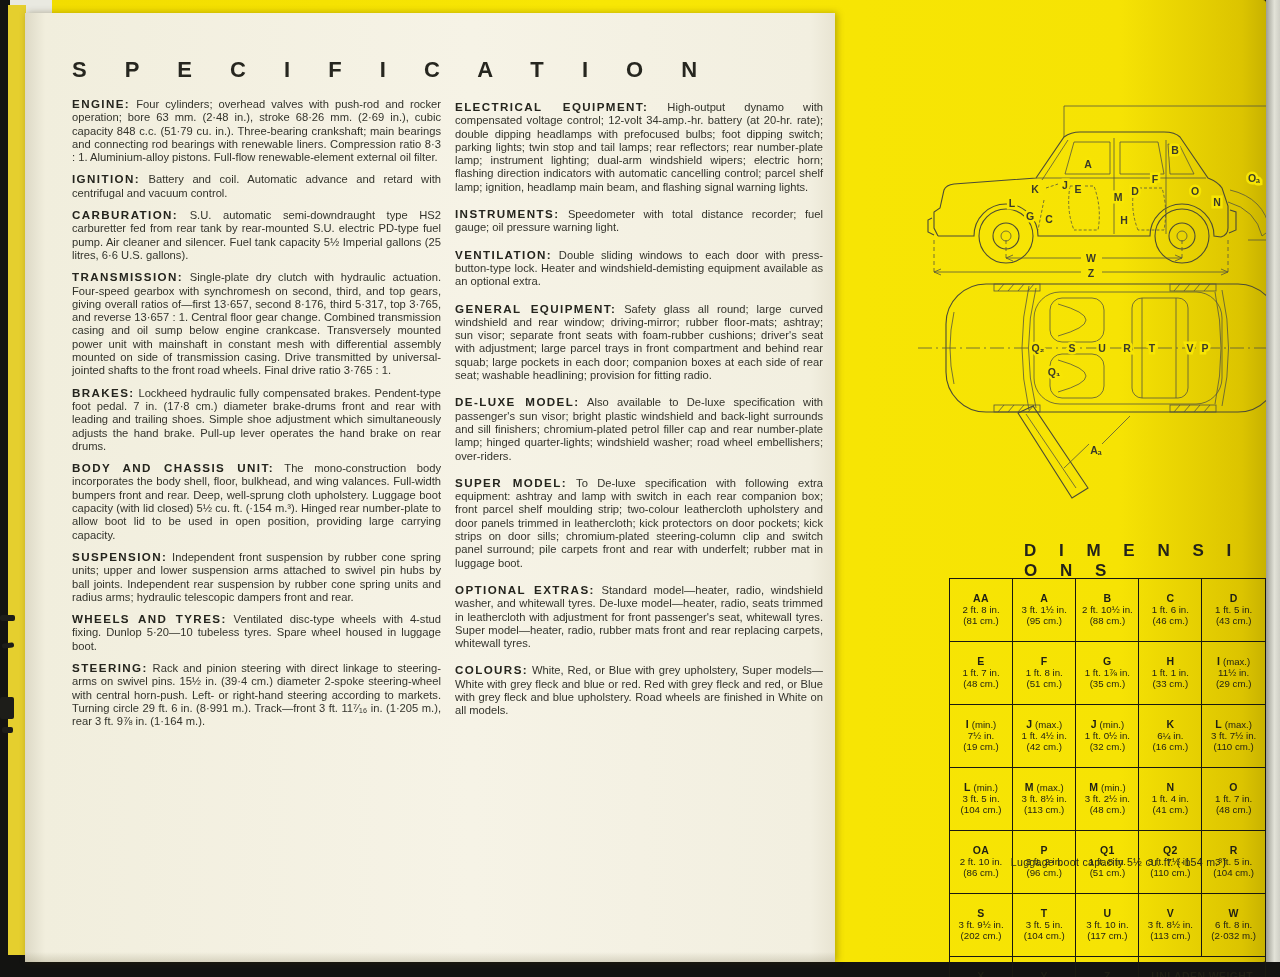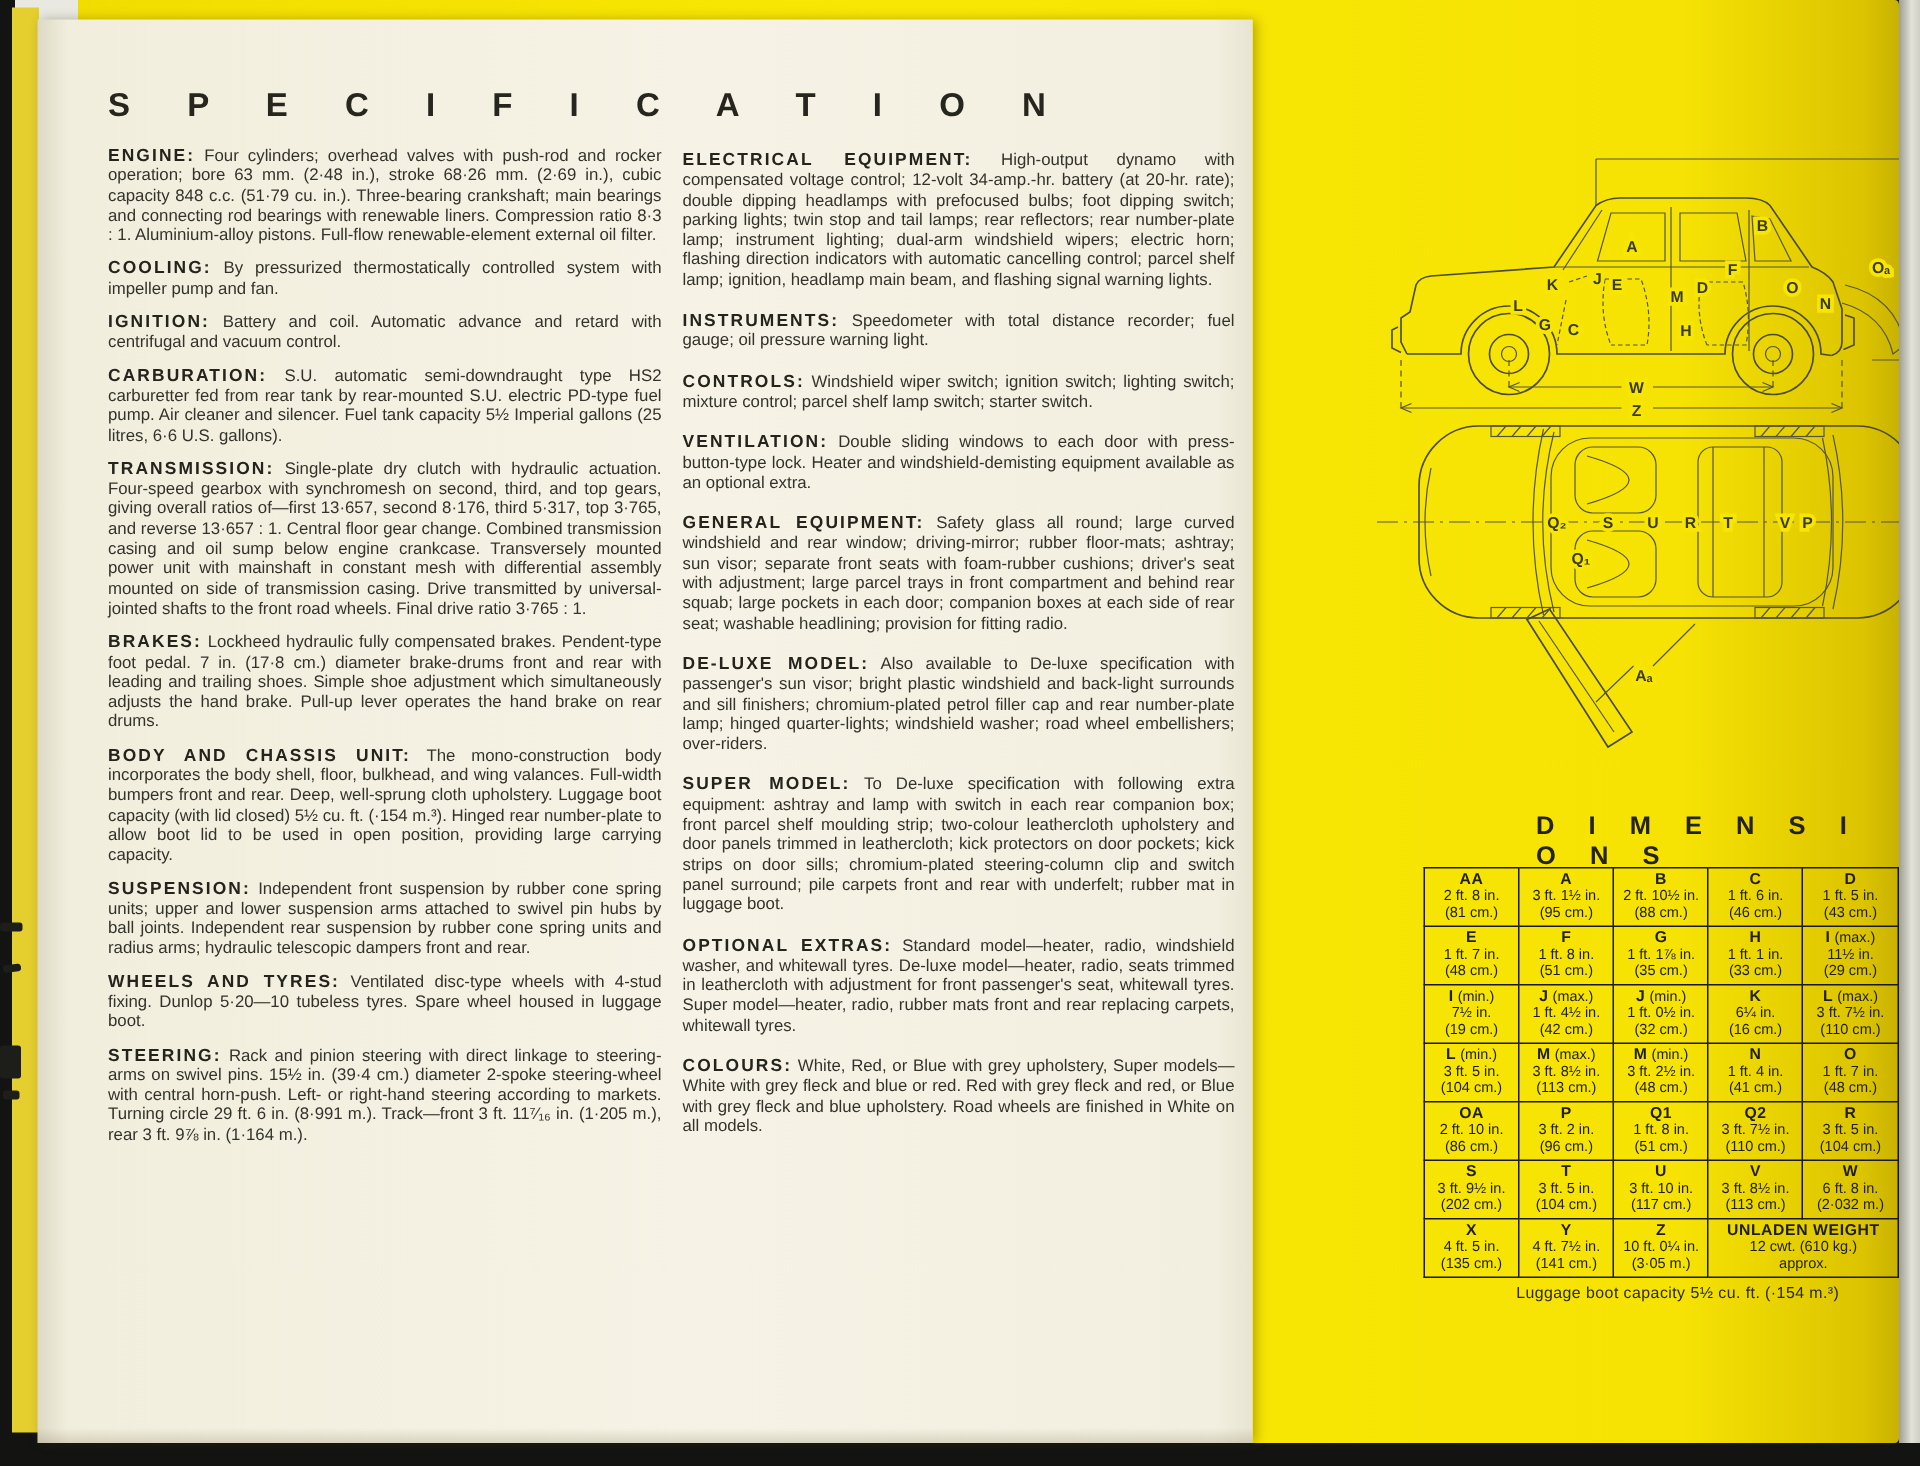--- a/index.html
+++ b/index.html
@@ -34,21 +34,21 @@
   .col-2{left:430px;top:87px;width:368px;}
   .sec{margin-bottom:8px;}
   .col-2 .sec{margin-bottom:13px;}
   .sec b{font-weight:bold;letter-spacing:1.4px;font-size:11.6px;color:#24241d;}
 
   
   .dim-title{position:absolute;left:972px;top:541px;font-size:17px;font-weight:bold;
     letter-spacing:9px;color:#23231a;}
   table.dims{position:absolute;left:897px;top:578px;border-collapse:collapse;}
   table.dims td{border:1.6px solid #191911;width:66px;height:36px;text-align:center;
-    vertical-align:middle;padding:1px 0;color:#1f1f15;}
+    vertical-align:middle;padding:13px 0;color:#1f1f15;}
   table.dims .cl{font-weight:bold;font-size:10.5px;letter-spacing:.4px;line-height:11.5px;}
   table.dims .cl .q{font-weight:normal;font-size:9.6px;letter-spacing:0;}
   table.dims .cv{font-size:9.7px;line-height:10.8px;font-weight:normal;}
   .dims-caption{position:absolute;left:897px;top:856px;width:339px;text-align:center;
     font-size:10.6px;color:#2a2a1e;letter-spacing:.3px;}
 
   svg text.dl{font-family:"Liberation Sans",sans-serif;font-size:10.5px;font-weight:bold;
     fill:#3b3b29;paint-order:stroke;stroke:#f7e504;stroke-width:5px;}
   svg .ln{stroke:#4b4b36;stroke-width:1.1;fill:none;}
   svg .thin{stroke:#55553e;stroke-width:.8;fill:none;}
@@ -363,34 +363,32 @@
       </tbody>
     </table>
 
   <div class="dims-caption">Luggage boot capacity 5½ cu. ft. (·154 m.³)</div>
 </div>
 
 <div class="cream-page">
   <div class="spec-title">S P E C I F I C A T I O N</div>
   <div class="col col-1" id="col1">
       <div class="sec"><b>ENGINE:</b> Four cylinders; overhead valves with push-rod and rocker operation; bore 63 mm. (2·48 in.), stroke 68·26 mm. (2·69 in.), cubic capacity 848 c.c. (51·79 cu. in.). Three-bearing crankshaft; main bearings and connecting rod bearings with renewable liners. Compression ratio 8·3 : 1. Aluminium-alloy pistons. Full-flow renewable-element external oil filter.</div>
-      <div class="sec"><b>COOLING:</b> By pressurized thermostatically controlled system with impeller pump and fan.</div>
       <div class="sec"><b>IGNITION:</b> Battery and coil. Automatic advance and retard with centrifugal and vacuum control.</div>
       <div class="sec"><b>CARBURATION:</b> S.U. automatic semi-downdraught type HS2 carburetter fed from rear tank by rear-mounted S.U. electric PD-type fuel pump. Air cleaner and silencer. Fuel tank capacity 5½ Imperial gallons (25 litres, 6·6 U.S. gallons).</div>
       <div class="sec"><b>TRANSMISSION:</b> Single-plate dry clutch with hydraulic actuation. Four-speed gearbox with synchromesh on second, third, and top gears, giving overall ratios of—first 13·657, second 8·176, third 5·317, top 3·765, and reverse 13·657 : 1. Central floor gear change. Combined transmission casing and oil sump below engine crankcase. Transversely mounted power unit with mainshaft in constant mesh with differential assembly mounted on side of transmission casing. Drive transmitted by universal-jointed shafts to the front road wheels. Final drive ratio 3·765 : 1.</div>
       <div class="sec"><b>BRAKES:</b> Lockheed hydraulic fully compensated brakes. Pendent-type foot pedal. 7 in. (17·8 cm.) diameter brake-drums front and rear with leading and trailing shoes. Simple shoe adjustment which simultaneously adjusts the hand brake. Pull-up lever operates the hand brake on rear drums.</div>
       <div class="sec"><b>BODY AND CHASSIS UNIT:</b> The mono-construction body incorporates the body shell, floor, bulkhead, and wing valances. Full-width bumpers front and rear. Deep, well-sprung cloth upholstery. Luggage boot capacity (with lid closed) 5½ cu. ft. (·154 m.³). Hinged rear number-plate to allow boot lid to be used in open position, providing large carrying capacity.</div>
       <div class="sec"><b>SUSPENSION:</b> Independent front suspension by rubber cone spring units; upper and lower suspension arms attached to swivel pin hubs by ball joints. Independent rear suspension by rubber cone spring units and radius arms; hydraulic telescopic dampers front and rear.</div>
       <div class="sec"><b>WHEELS AND TYRES:</b> Ventilated disc-type wheels with 4-stud fixing. Dunlop 5·20—10 tubeless tyres. Spare wheel housed in luggage boot.</div>
       <div class="sec"><b>STEERING:</b> Rack and pinion steering with direct linkage to steering-arms on swivel pins. 15½ in. (39·4 cm.) diameter 2-spoke steering-wheel with central horn-push. Left- or right-hand steering according to markets. Turning circle 29 ft. 6 in. (8·991 m.). Track—front 3 ft. 11⁷⁄₁₆ in. (1·205 m.), rear 3 ft. 9⅞ in. (1·164 m.).</div>
     </div>
   <div class="col col-2" id="col2">
       <div class="sec"><b>ELECTRICAL EQUIPMENT:</b> High-output dynamo with compensated voltage control; 12-volt 34-amp.-hr. battery (at 20-hr. rate); double dipping headlamps with prefocused bulbs; foot dipping switch; parking lights; twin stop and tail lamps; rear reflectors; rear number-plate lamp; instrument lighting; dual-arm windshield wipers; electric horn; flashing direction indicators with automatic cancelling control; parcel shelf lamp; ignition, headlamp main beam, and flashing signal warning lights.</div>
       <div class="sec"><b>INSTRUMENTS:</b> Speedometer with total distance recorder; fuel gauge; oil pressure warning light.</div>
-      <div class="sec"><b>CONTROLS:</b> Windshield wiper switch; ignition switch; lighting switch; mixture control; parcel shelf lamp switch; starter switch.</div>
       <div class="sec"><b>VENTILATION:</b> Double sliding windows to each door with press-button-type lock. Heater and windshield-demisting equipment available as an optional extra.</div>
       <div class="sec"><b>GENERAL EQUIPMENT:</b> Safety glass all round; large curved windshield and rear window; driving-mirror; rubber floor-mats; ashtray; sun visor; separate front seats with foam-rubber cushions; driver's seat with adjustment; large parcel trays in front compartment and behind rear squab; large pockets in each door; companion boxes at each side of rear seat; washable headlining; provision for fitting radio.</div>
       <div class="sec"><b>DE-LUXE MODEL:</b> Also available to De-luxe specification with passenger's sun visor; bright plastic windshield and back-light surrounds and sill finishers; chromium-plated petrol filler cap and rear number-plate lamp; hinged quarter-lights; windshield washer; road wheel embellishers; over-riders.</div>
       <div class="sec"><b>SUPER MODEL:</b> To De-luxe specification with following extra equipment: ashtray and lamp with switch in each rear companion box; front parcel shelf moulding strip; two-colour leathercloth upholstery and door panels trimmed in leathercloth; kick protectors on door pockets; kick strips on door sills; chromium-plated steering-column clip and switch panel surround; pile carpets front and rear with underfelt; rubber mat in luggage boot.</div>
       <div class="sec"><b>OPTIONAL EXTRAS:</b> Standard model—heater, radio, windshield washer, and whitewall tyres. De-luxe model—heater, radio, seats trimmed in leathercloth with adjustment for front passenger's seat, whitewall tyres. Super model—heater, radio, rubber mats front and rear replacing carpets, whitewall tyres.</div>
       <div class="sec"><b>COLOURS:</b> White, Red, or Blue with grey upholstery, Super models—White with grey fleck and blue or red. Red with grey fleck and red, or Blue with grey fleck and blue upholstery. Road wheels are finished in White on all models.</div>
     </div>
 </div>
 
 <div class="bind-mark" style="left:0;top:615px;width:15px;height:6px;"></div>

